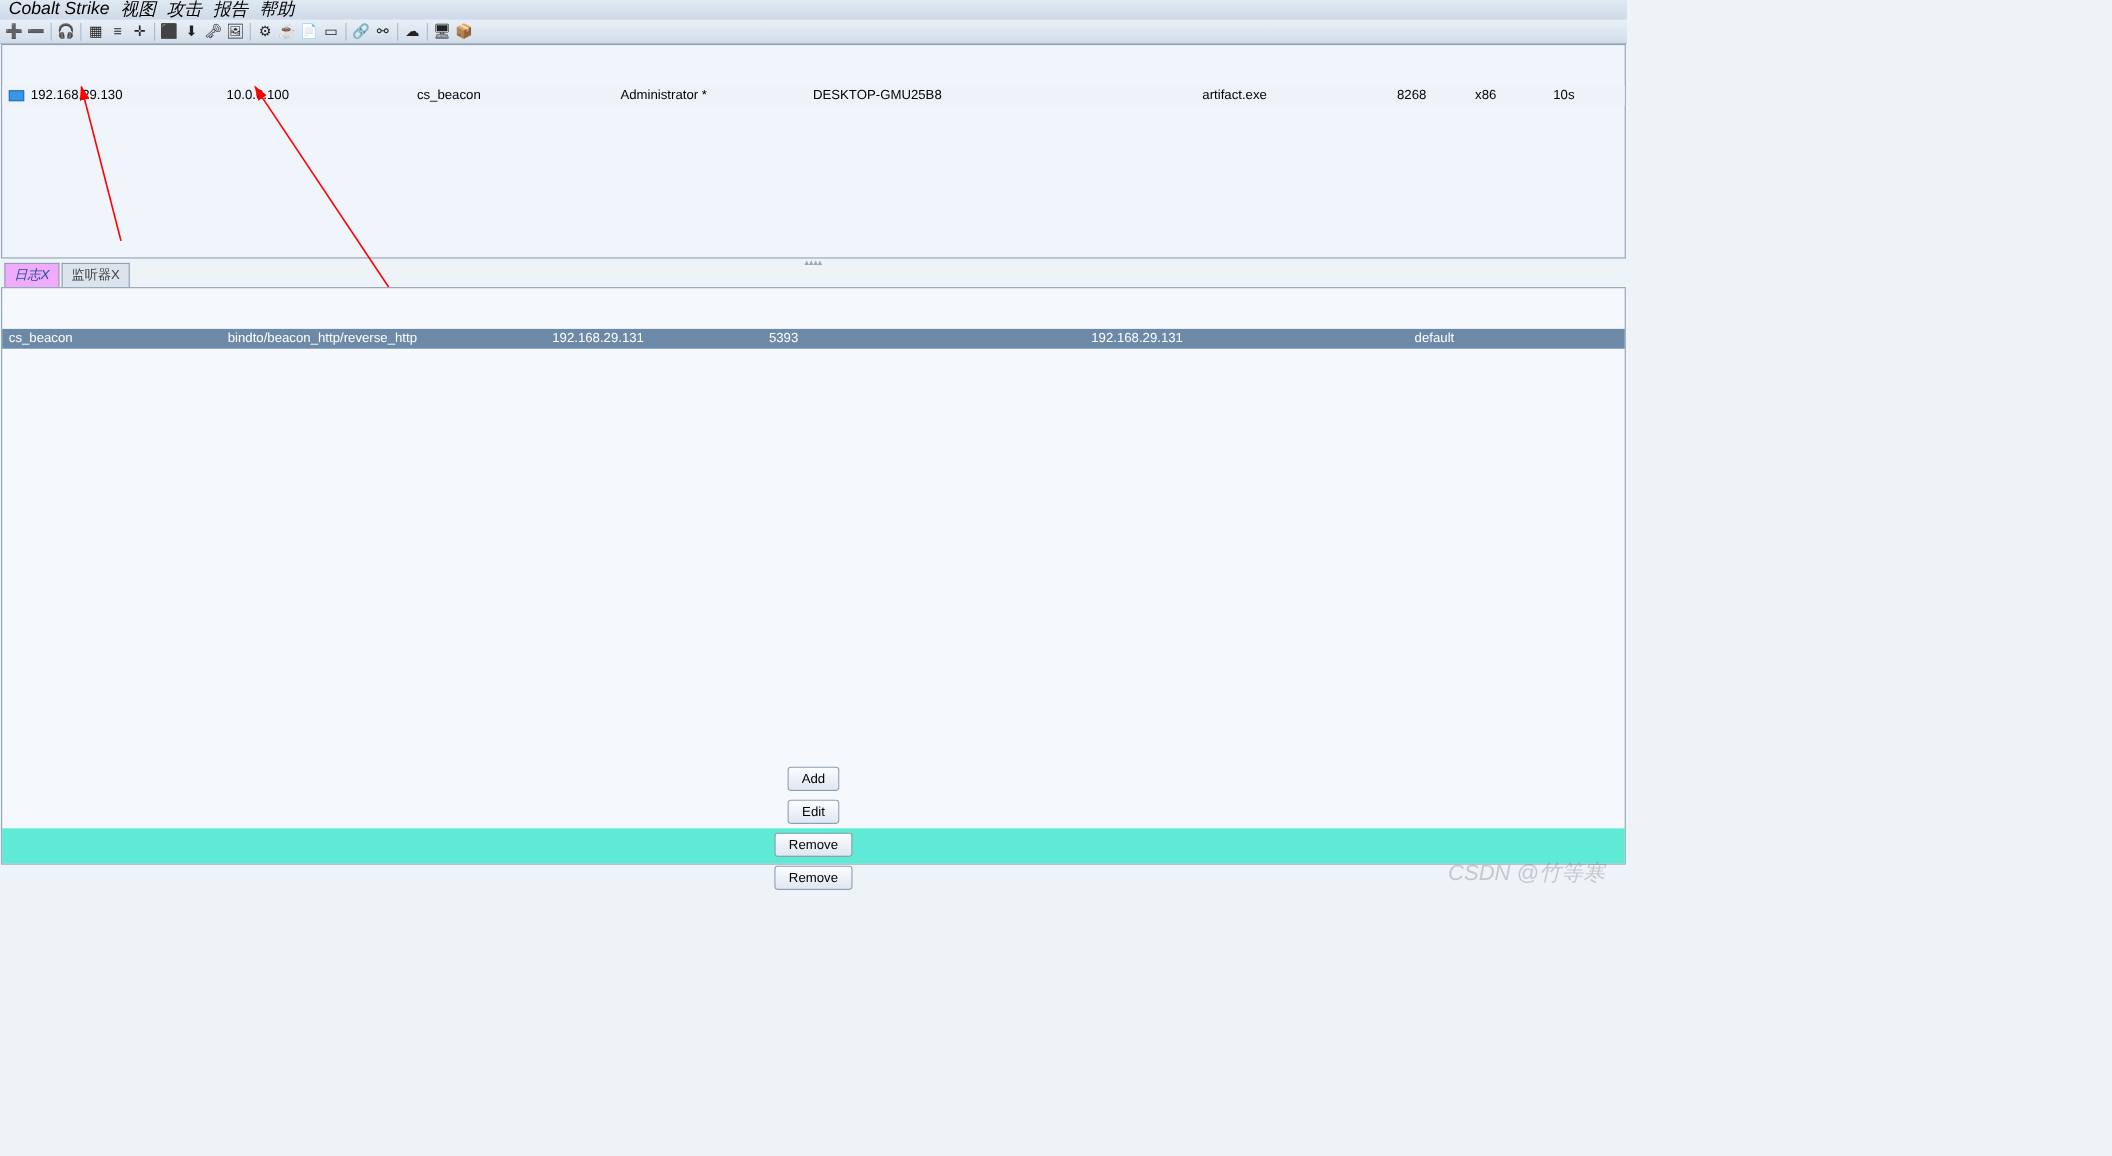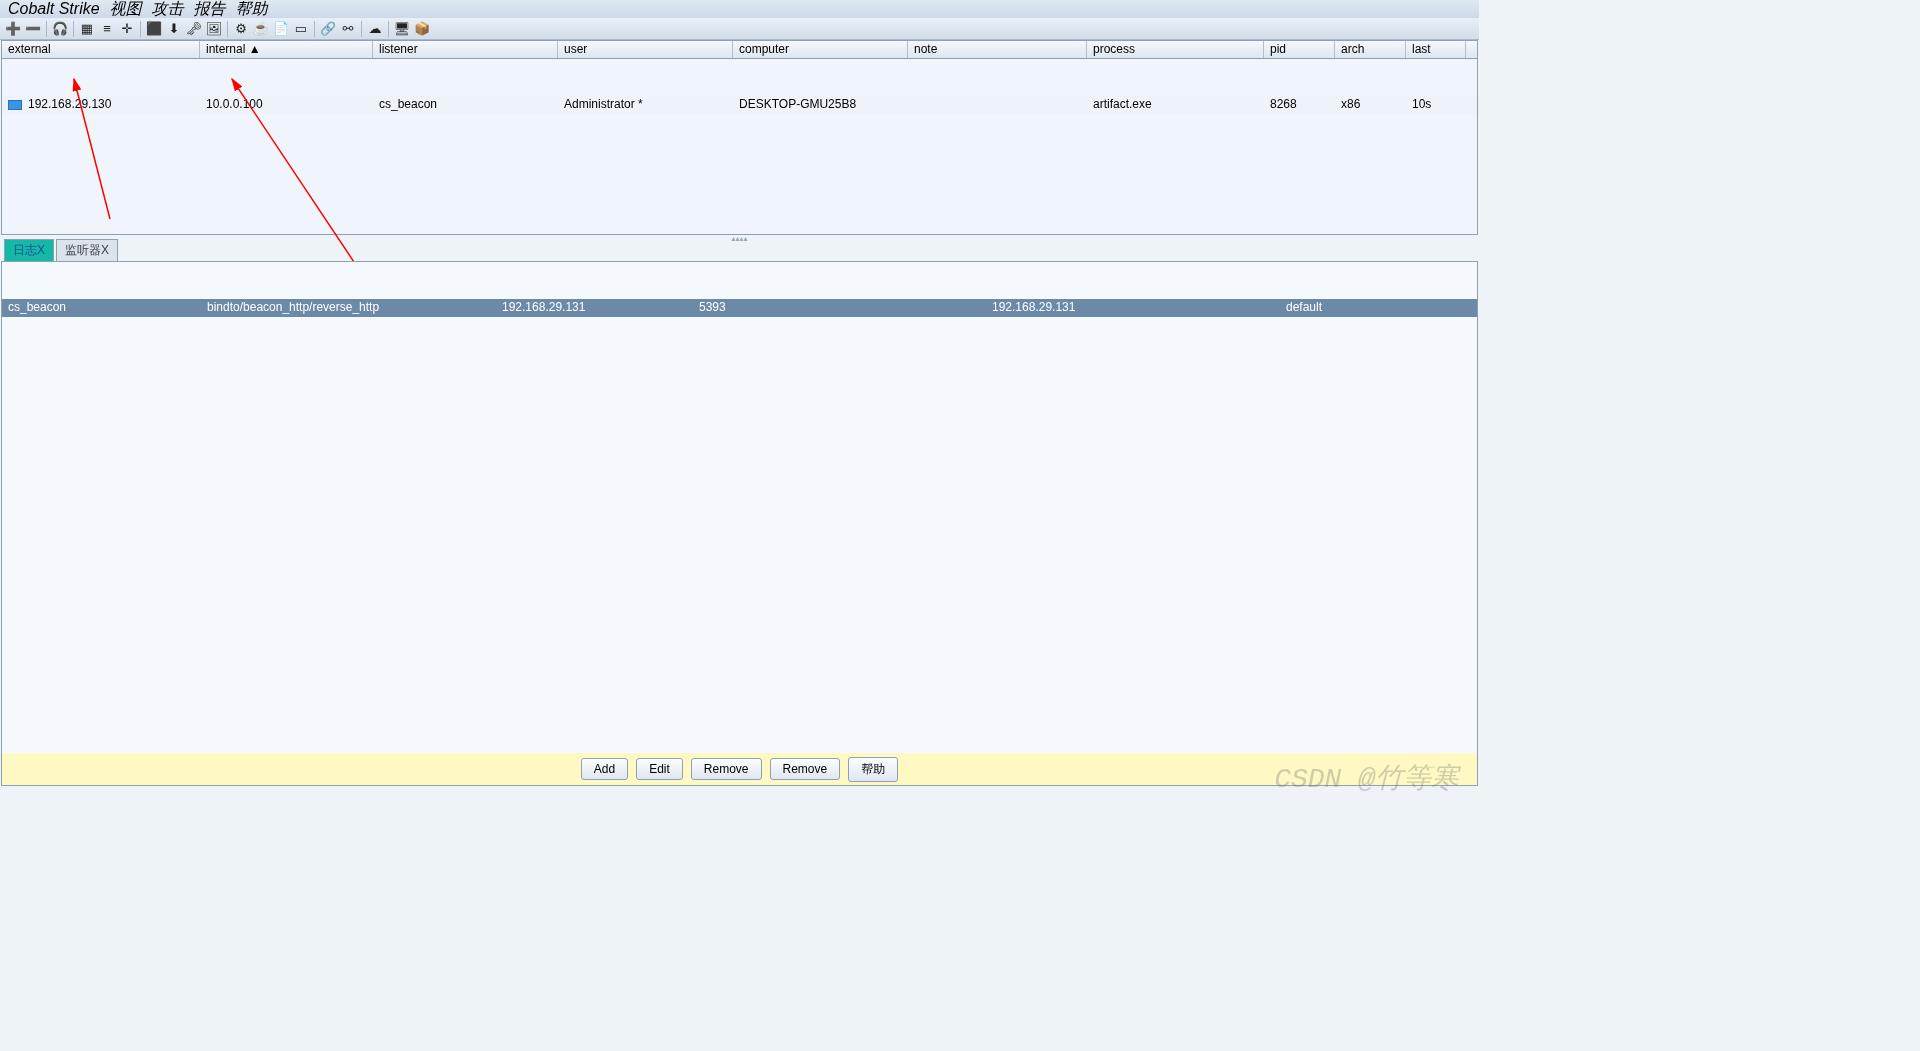--- a/index.html
+++ b/index.html
@@ -98,54 +98,54 @@
 .tab {
   border: 1px solid #8fa0b3;
   border-bottom: none;
   padding: 2px 8px;
   font-size: 12px;
   background: #dbe3ed;
   margin-right: 2px;
   color: #404040;
   cursor:pointer;
 }
-.tab.active { background: #14b8a6; color: #1a4d99; }
+.tab.active { background: #f0abfc; color: #1a4d99; font-style: italic; }
 .lower-pane {
   border: 1px solid #8fa0b3;
   margin: 0 1px;
   height: 525px;
   background: #f5f8fc;
   position: relative;
 }
 .button-bar {
   position: absolute;
   left: 0; right: 0; bottom: 0;
   height: 32px;
-  background: #fef9c3;
+  background: #5eead4;
   display: flex;
   align-items: center;
   justify-content: center;
   gap: 8px;
+  flex-direction: column;
 }
 .btn {
   border: 1px solid #8fa0b3;
   background: linear-gradient(#fbfdff, #dfe7f1);
   padding: 3px 12px;
   font-size: 12px;
   border-radius: 3px;
   cursor: pointer;
 }
 .watermark {
   position: absolute;
-  right: 20px; bottom: 14px;
-  font-size: 28px;
+  right: 20px; bottom: 4px;
+  font-size: 20px;
   color: rgba(120,120,120,0.35);
   font-style: italic;
   pointer-events: none;
-  font-family: Liberation Mono, monospace;
 }
 .arrows { position:absolute; left:0; top:18px; pointer-events:none; }
 </style>
 </head>
 <body>
 
 <div class="menubar">
   <span class="menu-item">Cobalt Strike</span>
   <span class="menu-item">视图</span>
   <span class="menu-item">攻击</span>
@@ -176,32 +176,20 @@
   <span class="tbtn">🔗</span>
   <span class="tbtn">⚯</span>
   <span class="sep"></span>
   <span class="tbtn">☁</span>
   <span class="sep"></span>
   <span class="tbtn">🖥</span>
   <span class="tbtn">📦</span>
 </div>
 
 <div class="upper-pane">
-  <div class="table-header">
-    <div class="th" style="width:198px">external</div>
-    <div class="th" style="width:173px">internal ▲</div>
-    <div class="th" style="width:185px">listener</div>
-    <div class="th" style="width:175px">user</div>
-    <div class="th" style="width:175px">computer</div>
-    <div class="th" style="width:179px">note</div>
-    <div class="th" style="width:177px">process</div>
-    <div class="th" style="width:71px">pid</div>
-    <div class="th" style="width:71px">arch</div>
-    <div class="th" style="width:60px">last</div>
-  </div>
   <div class="table-body">
     <div class="row">
       <div class="td" style="width:198px"><span class="beacon-icon"></span><span>192.168.29.130</span></div>
       <div class="td" style="width:173px">10.0.0.100</div>
       <div class="td" style="width:185px">cs_beacon</div>
       <div class="td" style="width:175px">Administrator *</div>
       <div class="td" style="width:175px">DESKTOP-GMU25B8</div>
       <div class="td" style="width:179px"></div>
       <div class="td" style="width:177px">artifact.exe</div>
       <div class="td" style="width:71px">8268</div>

